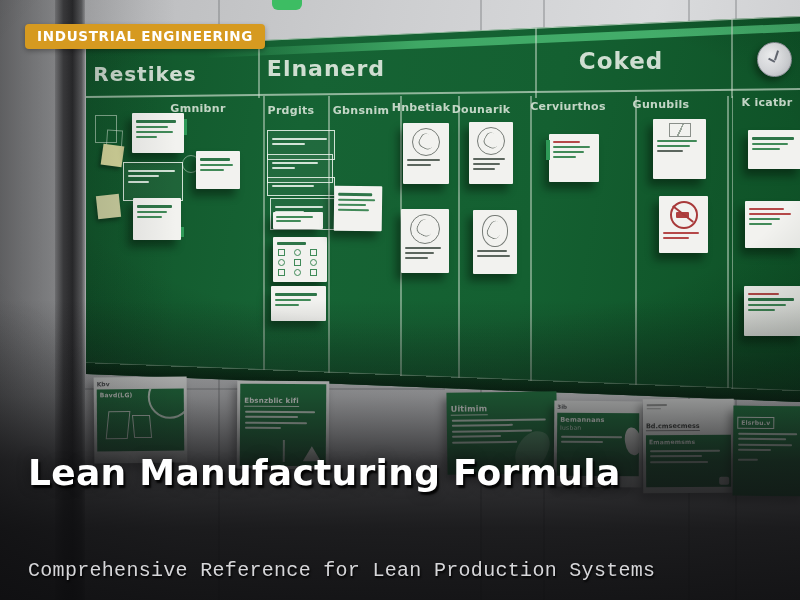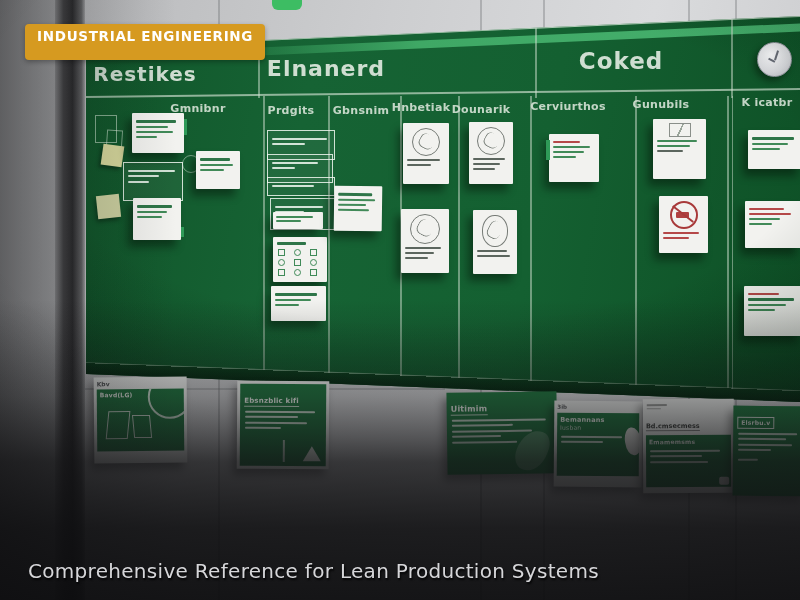--- a/index.html
+++ b/index.html
@@ -81,27 +81,27 @@
        border-bottom:15px solid #e6eee6;position:absolute;}
   .leaf{position:absolute;width:30px;height:42px;background:#9cc6a6;opacity:.45;
         border-radius:62% 38% 58% 42%;transform:rotate(22deg);}
   .blob{position:absolute;background:#e7e9e5;border-radius:48% 52% 50% 50%;}
 
   
   .shade-left{inset:0;background:linear-gradient(to right,rgba(10,10,12,.5),rgba(10,10,12,.14) 10%,rgba(0,0,0,0) 22%);}
   .vignette{inset:0;background:radial-gradient(120% 92% at 58% 26%,rgba(0,0,0,0) 52%,rgba(8,10,9,.35) 100%);}
   .shade-bottom{inset:0;background:linear-gradient(to bottom,
       rgba(16,16,18,0) 50%,rgba(16,16,18,.40) 66%,rgba(17,17,19,.80) 77%,rgba(15,15,17,.92) 88%,rgba(13,13,15,.95) 100%);}
-  .badge{left:25px;top:24px;padding:4px 12px 16px;border-radius:4px;background:#d69a20;
+  .badge{left:25px;top:24px;padding:4px 12px 5px;border-radius:4px;background:#d69a20;
       color:#fff;font-weight:700;font-size:13.5px;letter-spacing:.7px;box-shadow:0 2px 5px rgba(0,0,0,.3);}
   .title{left:28px;top:449px;color:#fff;font-weight:700;font-size:36px;line-height:47px;letter-spacing:.3px;
       text-shadow:2px 3px 2px rgba(0,0,0,.9),0 0 14px rgba(0,0,0,.45);}
   .title span{display:block;}
   .subtitle{left:28px;top:559px;color:#d6d6d9;font-size:20px;letter-spacing:.3px;
-      text-shadow:1px 2px 2px rgba(0,0,0,.85);}
+      text-shadow:1px 2px 2px rgba(0,0,0,.85);font-family:Liberation Mono, monospace;}
 </style>
 </head>
 <body>
 
 <div class="scene">
 
   <div class="abs wall-base"></div>
   <div class="abs left-light"></div>
   <div class="abs door-strip"></div>
   <div class="abs wall-seam" style="left:218px"></div>
@@ -343,16 +343,17 @@
 
   <div class="abs shade-left"></div>
   <div class="abs vignette"></div>
   <div class="abs shade-bottom"></div>
 
   <div class="abs badge">
     <span>INDUSTRIAL ENGINEERING</span>
   </div>
 
   <h1 class="abs title" style="margin:0">
+    <span>Lean Manufacturing Formula</span>
   </h1>
   <div class="abs subtitle">Comprehensive Reference for Lean Production Systems</div>
 
 </div>
 
 </body></html>

